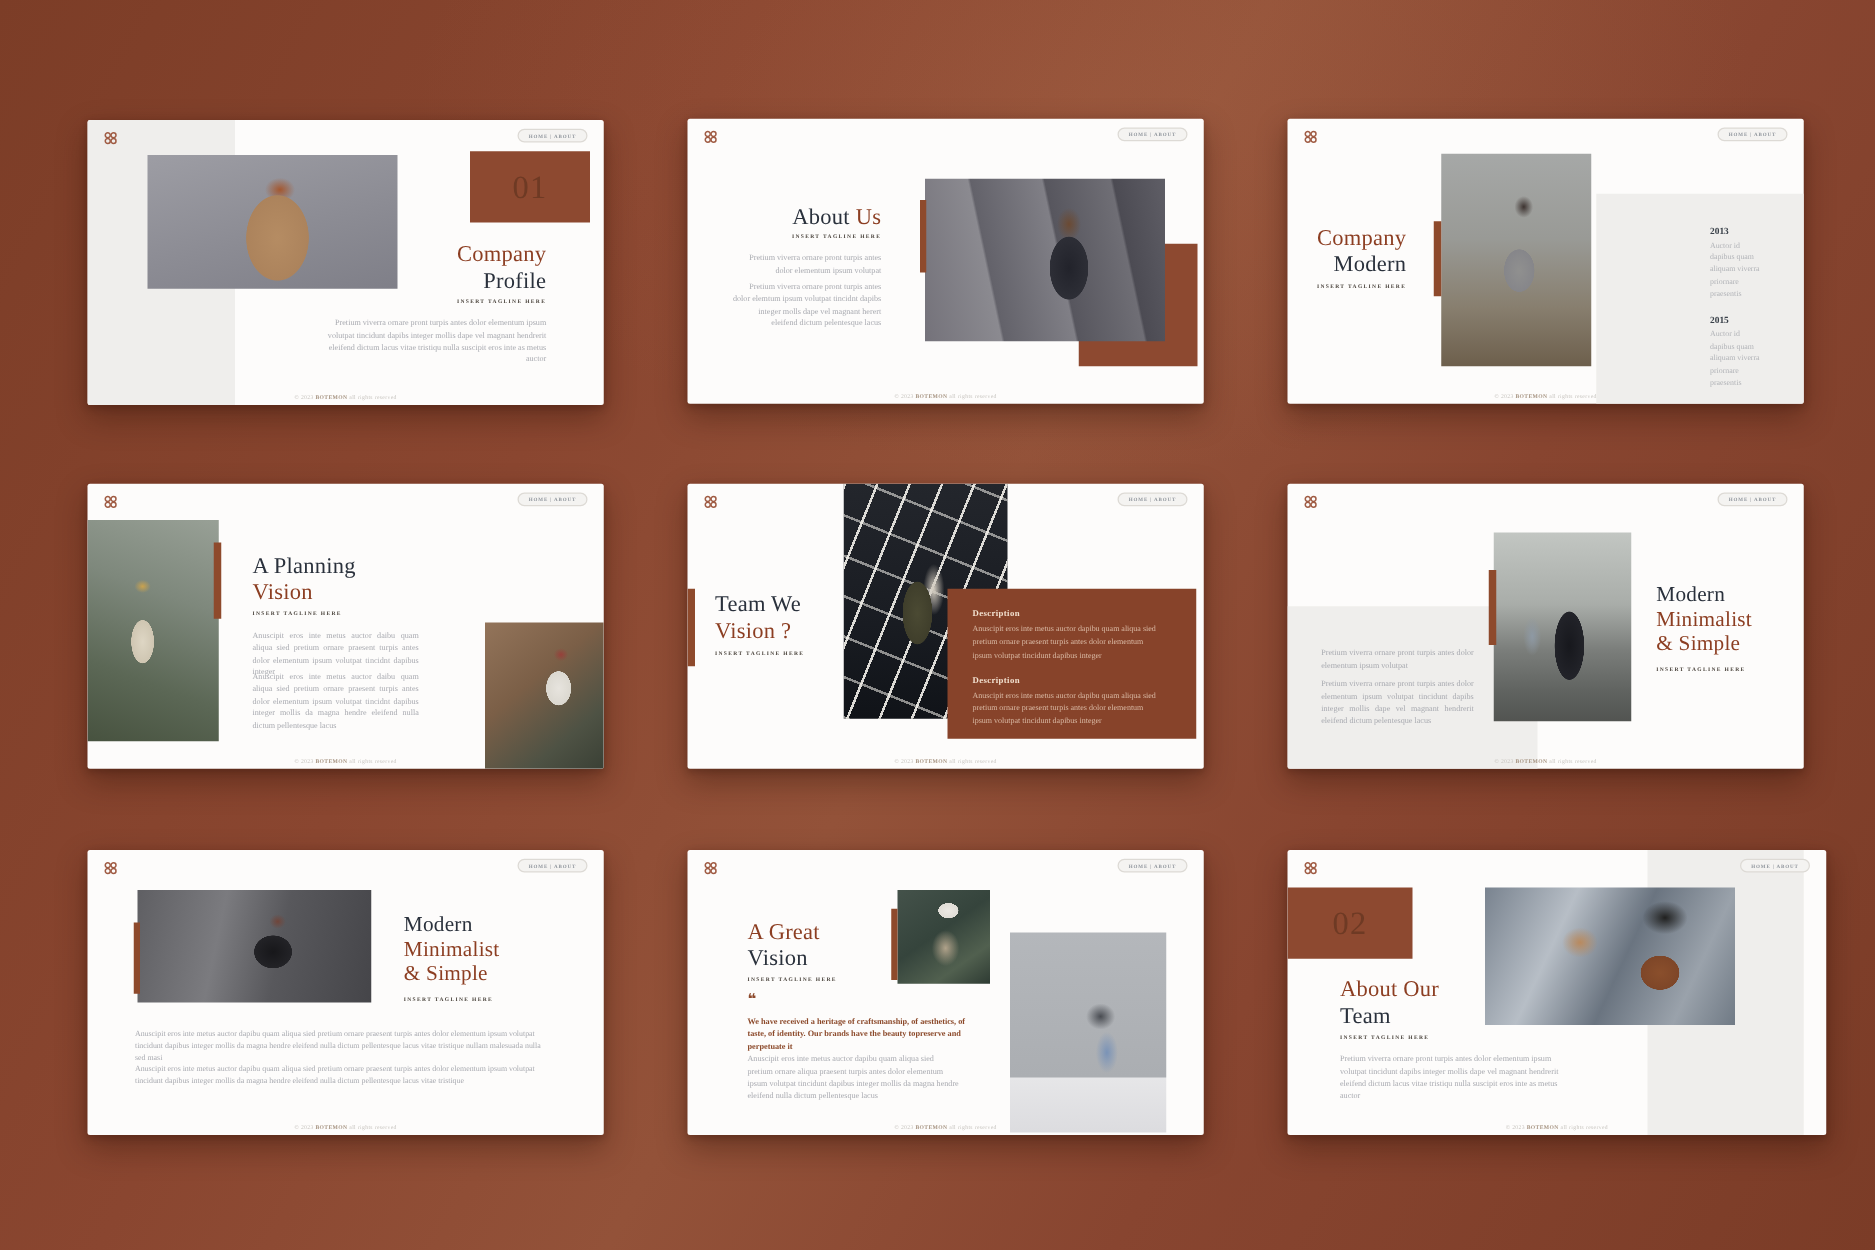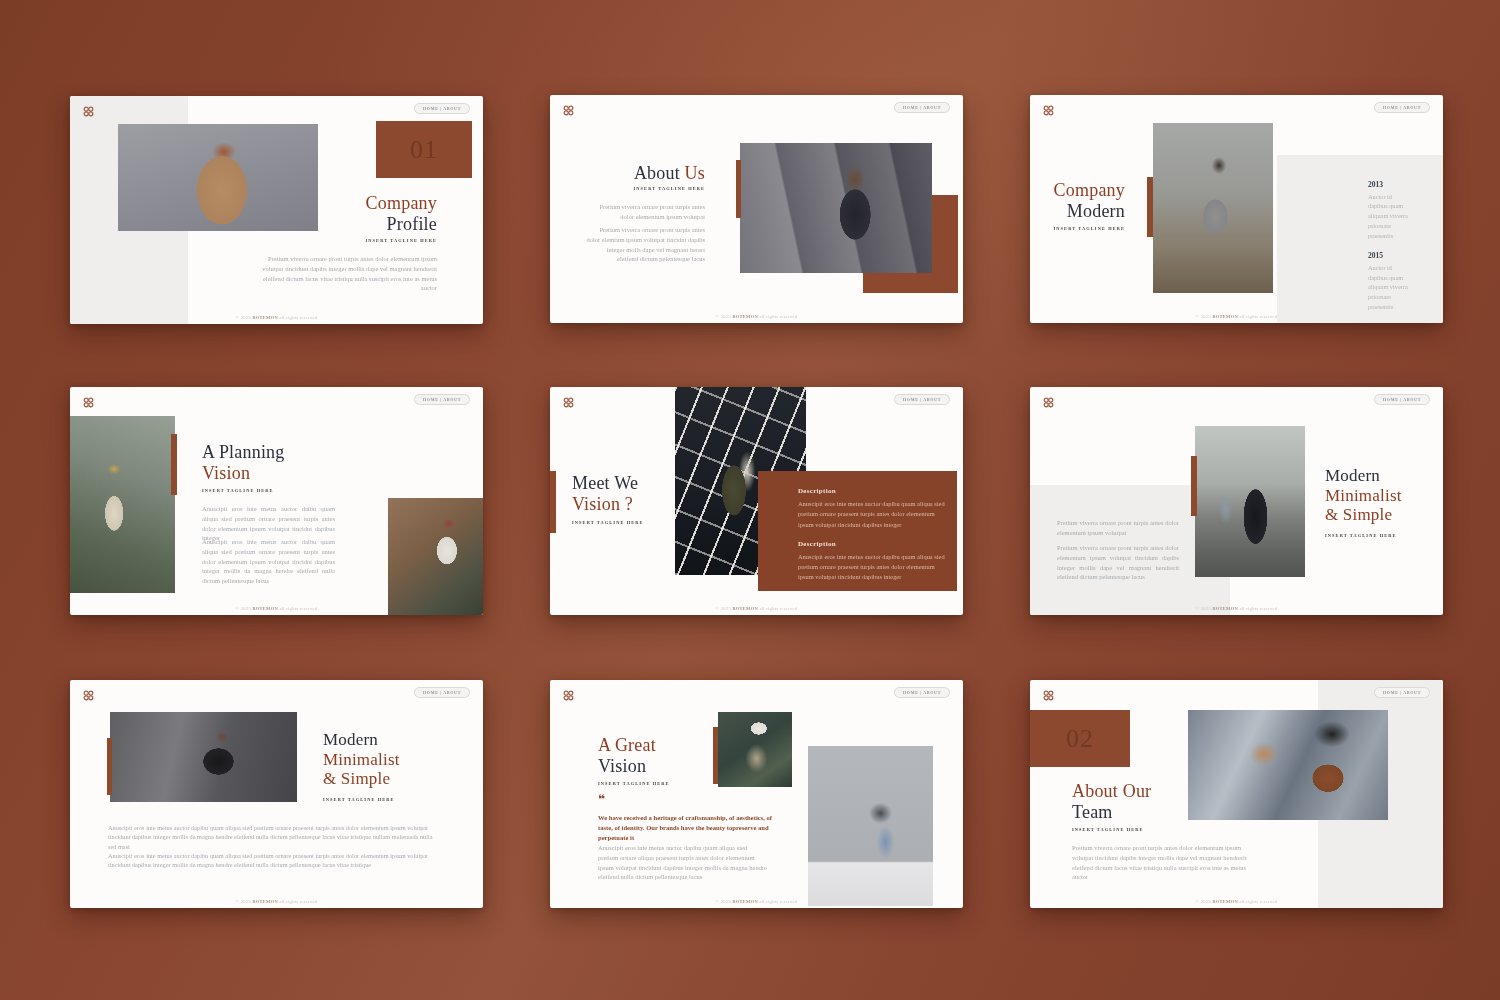--- a/index.html
+++ b/index.html
@@ -234,26 +234,26 @@
     <span class="fc">© 2023</span>
     <span class="fb">BOTEMON</span>
     <span class="fr">all rights reserved</span>
   </div>
 </div>
 
 <div class="slide" style="left:550px;top:387px;">
   <div class="accent-bar" style="left:0;top:84px;width:6px;height:62px;"></div>
   <div class="photo ph6" style="left:125px;top:0;width:131px;height:188px;"></div>
   <div class="title" style="left:22px;top:86px;">
-    <div class="td">Meet We</div>
+    <div class="td">Team We</div>
     <div class="ta">Vision ?</div>
   </div>
   <div class="tagline" style="left:22px;top:133px;">INSERT TAGLINE HERE</div>
   <div class="desc-panel" style="left:208px;top:84px;width:199px;height:120px;padding:0;">
-    <div style="position:absolute;left:40px;top:16px;width:150px;">
+    <div style="position:absolute;left:20px;top:16px;width:150px;">
       <div class="desc-block">
         <div class="desc-h">Description</div>
         <div class="desc-b">Anuscipit eros inte metus auctor dapibu quam aliqua sied pretium ornare praesent turpis antes dolor elementum ipsum volutpat tincidunt dapibus integer</div>
       </div>
       <div class="desc-block">
         <div class="desc-h">Description</div>
         <div class="desc-b">Anuscipit eros inte metus auctor dapibu quam aliqua sied pretium ornare praesent turpis antes dolor elementum ipsum volutpat tincidunt dapibus integer</div>
       </div>
     </div>
   </div>
@@ -357,21 +357,21 @@
       </svg>
   </div>
   <div class="nav-pill">HOME | ABOUT</div>
   <div class="footer">
     <span class="fc">© 2023</span>
     <span class="fb">BOTEMON</span>
     <span class="fr">all rights reserved</span>
   </div>
 </div>
 
-<div class="slide" style="left:1030px;top:680px;">
+<div class="slide" style="left:1030px;top:680px;padding-left:18px;">
   <div class="panel-gray" style="left:288px;top:0;width:125px;height:228px;"></div>
   <div class="accent-box" style="left:0;top:30px;width:100px;height:57px;">
     <div class="num">02</div>
   </div>
   <div class="photo ph8" style="left:158px;top:30px;width:200px;height:110px;"></div>
   <div class="title" style="left:42px;top:101px;">
     <div class="ta">About Our</div>
     <div class="td">Team</div>
   </div>
   <div class="tagline" style="left:42px;top:147px;">INSERT TAGLINE HERE</div>

